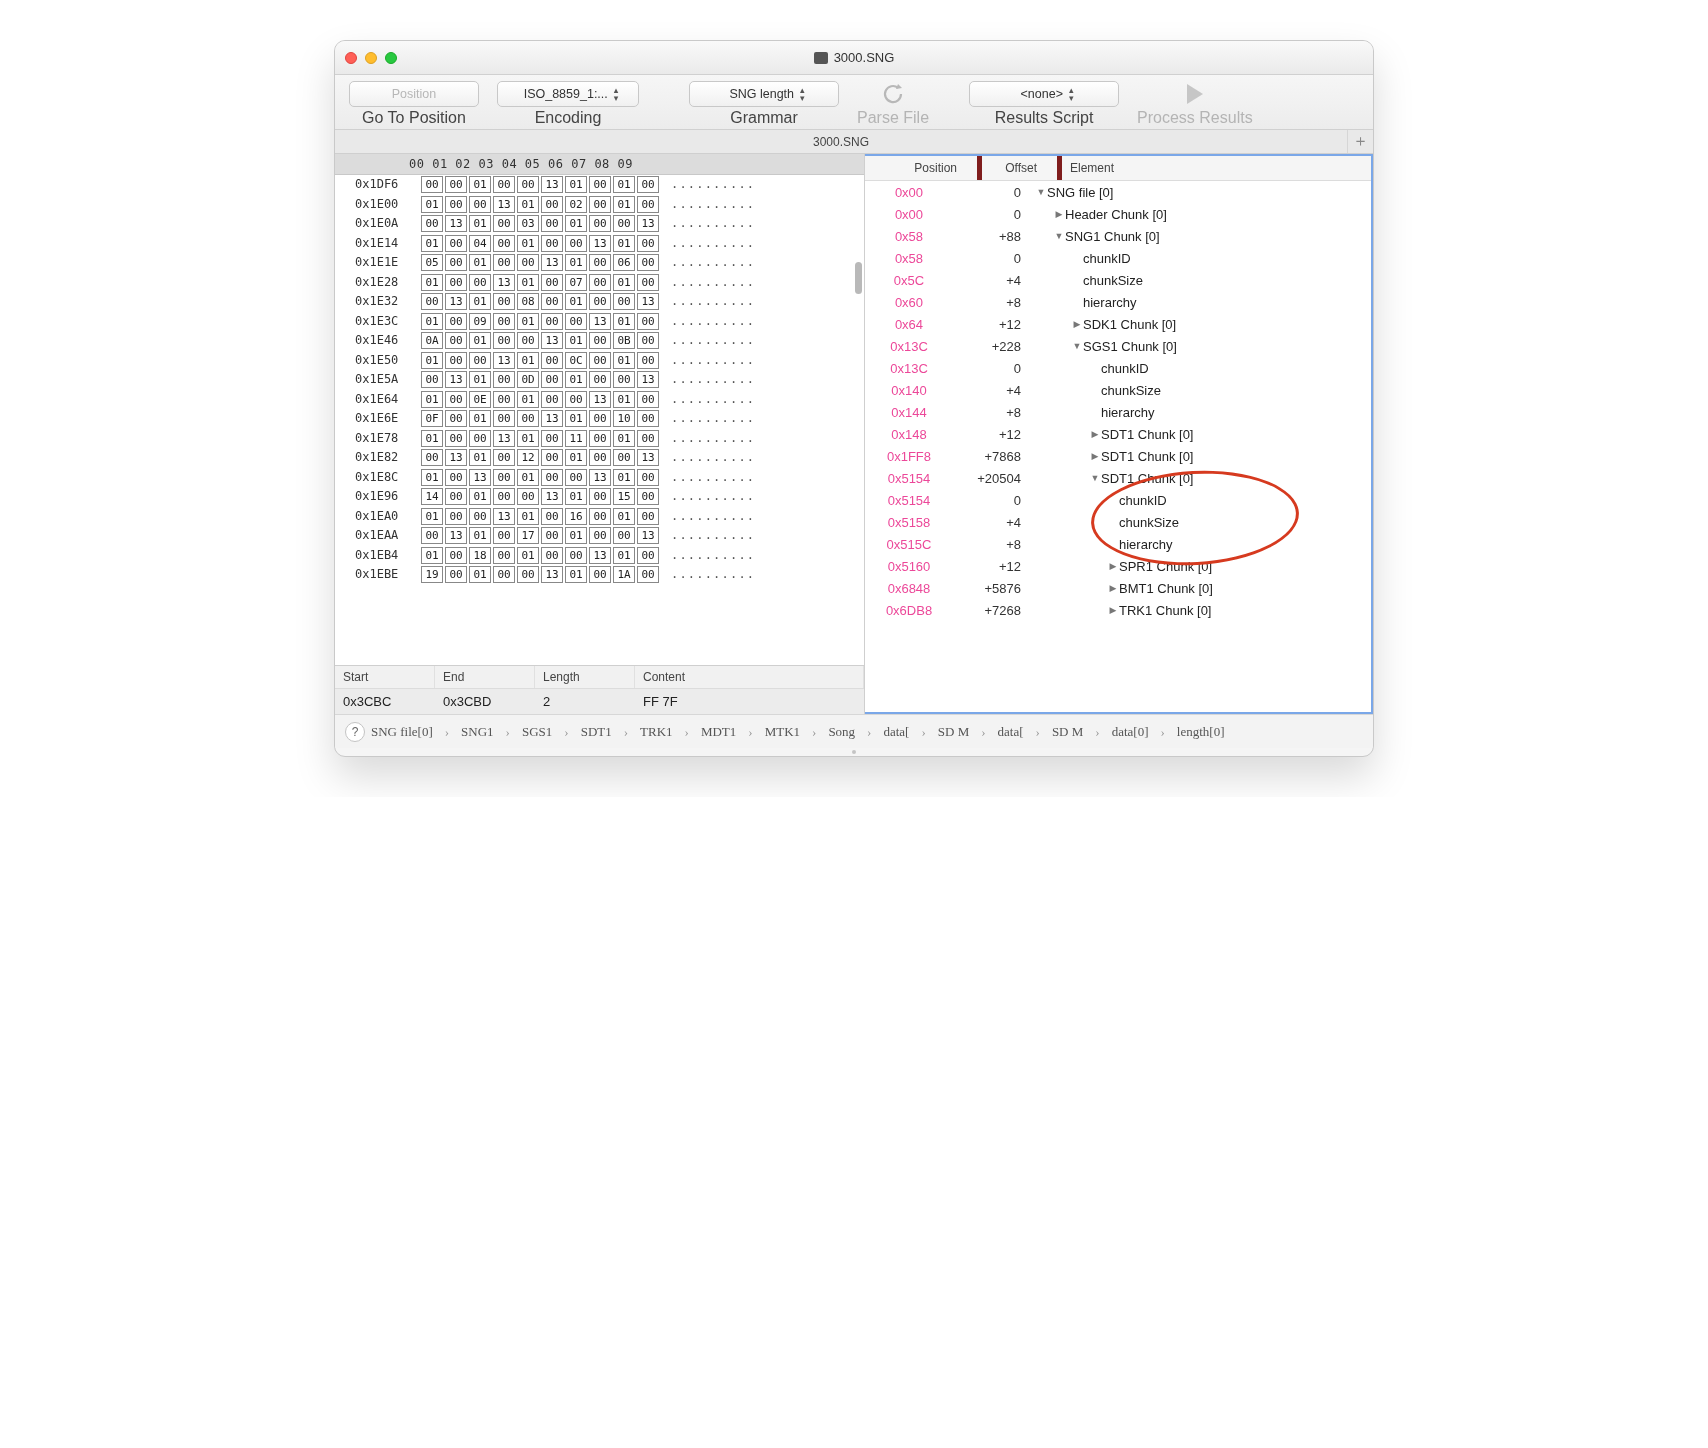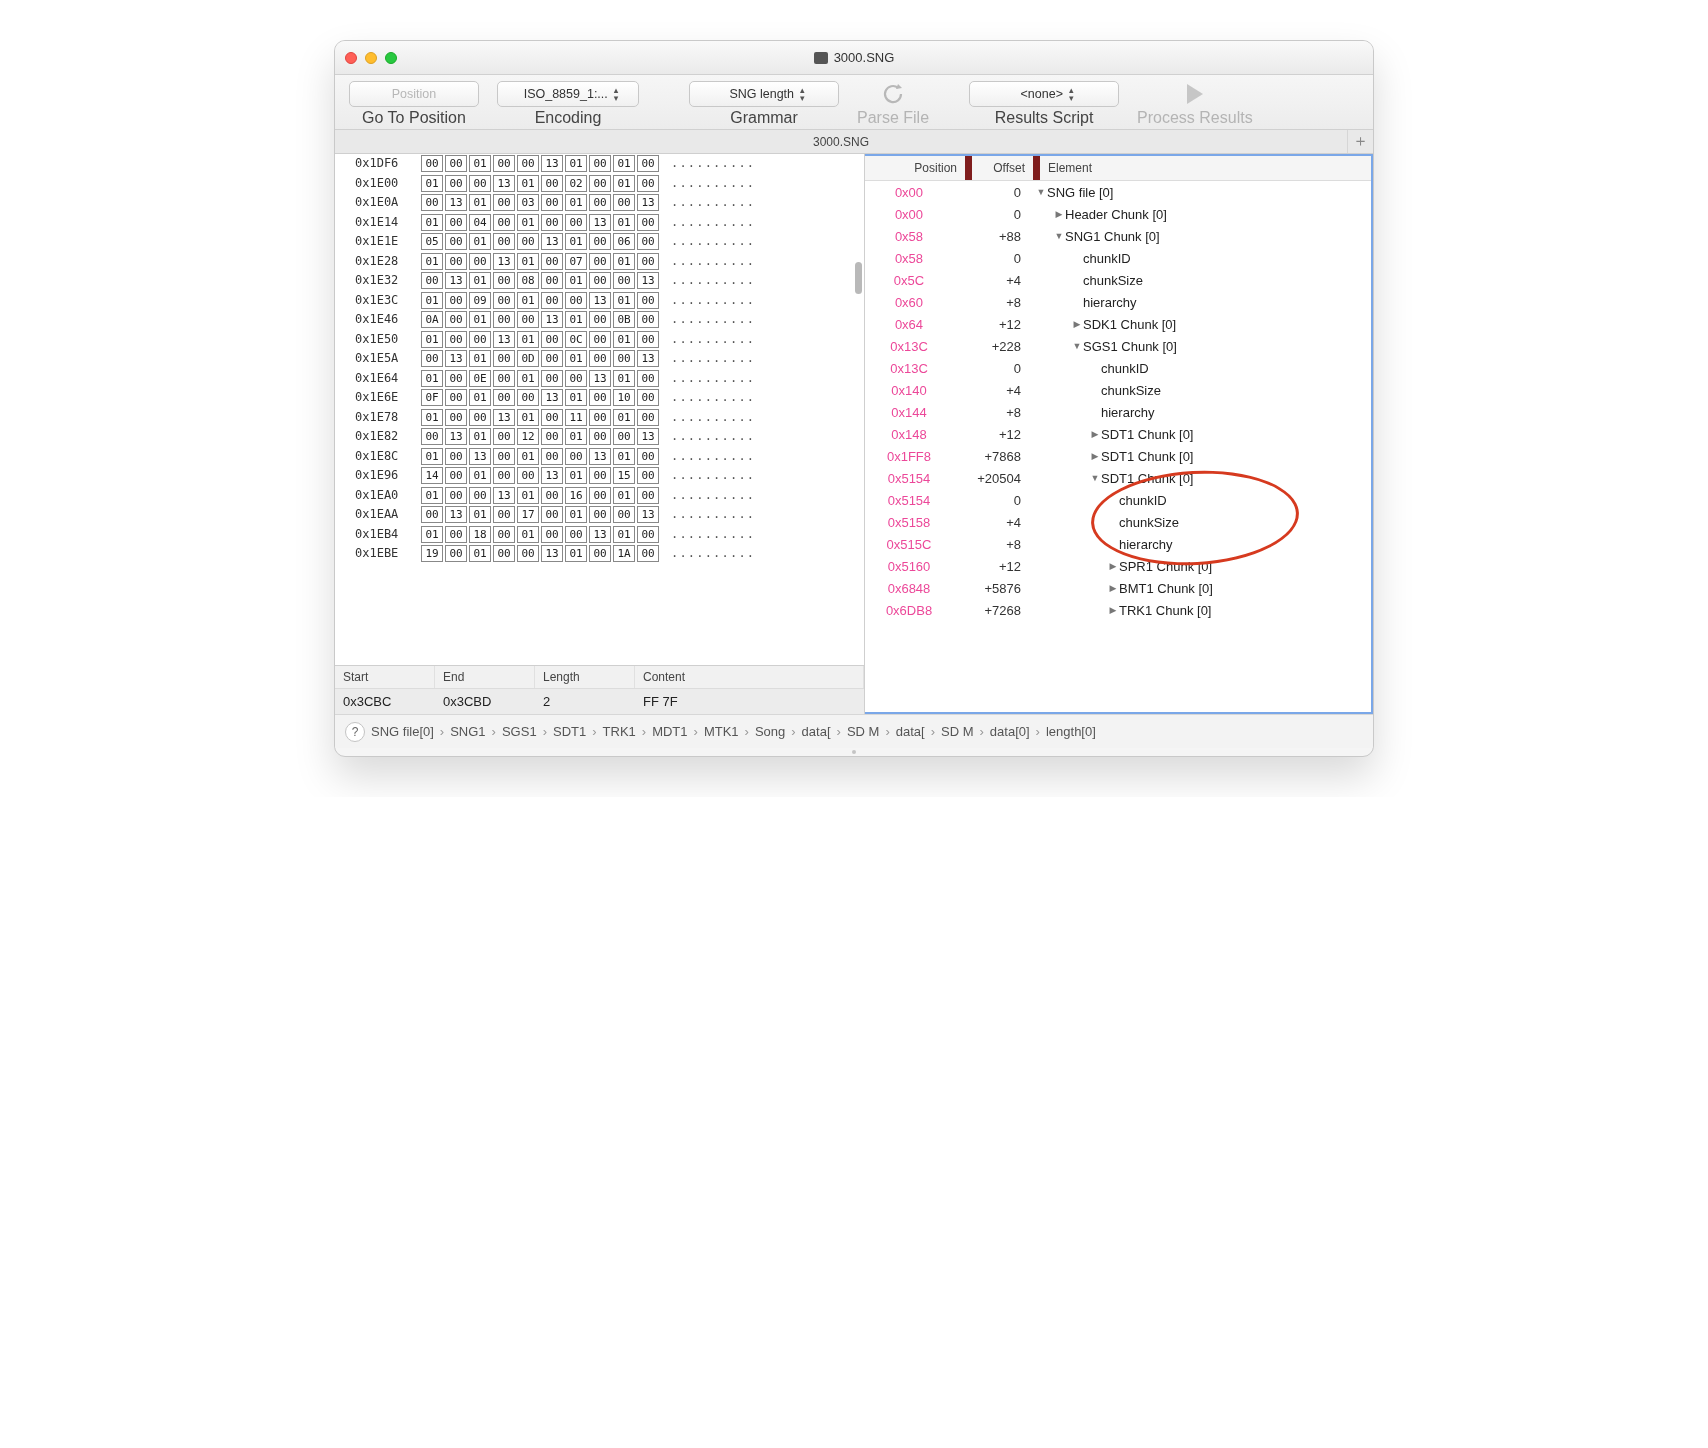--- a/index.html
+++ b/index.html
@@ -137,21 +137,21 @@
     background:#fff;
   }
   .tree-header {
     display:flex;
     background:#f5f5f5;
     border-bottom:1px solid #dcdcdc;
     font-size:12px;
     color:#444;
   }
   .tree-header > div { padding:5px 8px; }
-  .tree-header > div + div { border-left:7px solid #7f1d1d; }
+  .tree-header > div + div { border-left:5px solid #7f1d1d;margin-left:12px; }
   .th-pos{width:100px; text-align:right; padding-right:12px;}
   .th-off{width:68px; text-align:right; padding-right:12px;}
   .th-el{flex:1;}
   .tree-body { flex:1; overflow:hidden; font-size:13px; }
   .tree-row { display:flex; align-items:center; height:22px; }
   .tr-pos{width:100px; text-align:center; padding-right:12px; color:#ec4899;}
   .tr-off{width:68px; text-align:right; padding-right:12px; color:#333;}
   .tr-el{flex:1; display:flex; align-items:center; min-width:0;}
   .disclosure { font-size:9px; color:#777; width:12px; text-align:center; user-select:none;}
   .spacer0{width:2px;} .spacer1{width:20px;} .spacer2{width:38px;} .spacer3{width:56px;} .spacer4{width:74px;}
@@ -258,20 +258,21 @@
   <div class="tabbar">
     <div class="tab-label">
       <span>3000.SNG</span>
     </div>
     <div class="tab-plus">＋</div>
   </div>
 
   <div class="content">
     <div class="left">
       <div class="hex-area">
+        <div class="hex-header">00 01 02 03 04 05 06 07 08 09</div>
         <div class="hex-body" id="hex-body"><div class="hex-row"><span class="addr">0x1DF6</span><span class="bytes"><span class="byte">00</span><span class="byte">00</span><span class="byte">01</span><span class="byte">00</span><span class="byte">00</span><span class="byte">13</span><span class="byte">01</span><span class="byte">00</span><span class="byte">01</span><span class="byte">00</span></span><span class="ascii">..........</span></div><div class="hex-row"><span class="addr">0x1E00</span><span class="bytes"><span class="byte">01</span><span class="byte">00</span><span class="byte">00</span><span class="byte">13</span><span class="byte">01</span><span class="byte">00</span><span class="byte">02</span><span class="byte">00</span><span class="byte">01</span><span class="byte">00</span></span><span class="ascii">..........</span></div><div class="hex-row"><span class="addr">0x1E0A</span><span class="bytes"><span class="byte">00</span><span class="byte">13</span><span class="byte">01</span><span class="byte">00</span><span class="byte">03</span><span class="byte">00</span><span class="byte">01</span><span class="byte">00</span><span class="byte">00</span><span class="byte">13</span></span><span class="ascii">..........</span></div><div class="hex-row"><span class="addr">0x1E14</span><span class="bytes"><span class="byte">01</span><span class="byte">00</span><span class="byte">04</span><span class="byte">00</span><span class="byte">01</span><span class="byte">00</span><span class="byte">00</span><span class="byte">13</span><span class="byte">01</span><span class="byte">00</span></span><span class="ascii">..........</span></div><div class="hex-row"><span class="addr">0x1E1E</span><span class="bytes"><span class="byte">05</span><span class="byte">00</span><span class="byte">01</span><span class="byte">00</span><span class="byte">00</span><span class="byte">13</span><span class="byte">01</span><span class="byte">00</span><span class="byte">06</span><span class="byte">00</span></span><span class="ascii">..........</span></div><div class="hex-row"><span class="addr">0x1E28</span><span class="bytes"><span class="byte">01</span><span class="byte">00</span><span class="byte">00</span><span class="byte">13</span><span class="byte">01</span><span class="byte">00</span><span class="byte">07</span><span class="byte">00</span><span class="byte">01</span><span class="byte">00</span></span><span class="ascii">..........</span></div><div class="hex-row"><span class="addr">0x1E32</span><span class="bytes"><span class="byte">00</span><span class="byte">13</span><span class="byte">01</span><span class="byte">00</span><span class="byte">08</span><span class="byte">00</span><span class="byte">01</span><span class="byte">00</span><span class="byte">00</span><span class="byte">13</span></span><span class="ascii">..........</span></div><div class="hex-row"><span class="addr">0x1E3C</span><span class="bytes"><span class="byte">01</span><span class="byte">00</span><span class="byte">09</span><span class="byte">00</span><span class="byte">01</span><span class="byte">00</span><span class="byte">00</span><span class="byte">13</span><span class="byte">01</span><span class="byte">00</span></span><span class="ascii">..........</span></div><div class="hex-row"><span class="addr">0x1E46</span><span class="bytes"><span class="byte">0A</span><span class="byte">00</span><span class="byte">01</span><span class="byte">00</span><span class="byte">00</span><span class="byte">13</span><span class="byte">01</span><span class="byte">00</span><span class="byte">0B</span><span class="byte">00</span></span><span class="ascii">..........</span></div><div class="hex-row"><span class="addr">0x1E50</span><span class="bytes"><span class="byte">01</span><span class="byte">00</span><span class="byte">00</span><span class="byte">13</span><span class="byte">01</span><span class="byte">00</span><span class="byte">0C</span><span class="byte">00</span><span class="byte">01</span><span class="byte">00</span></span><span class="ascii">..........</span></div><div class="hex-row"><span class="addr">0x1E5A</span><span class="bytes"><span class="byte">00</span><span class="byte">13</span><span class="byte">01</span><span class="byte">00</span><span class="byte">0D</span><span class="byte">00</span><span class="byte">01</span><span class="byte">00</span><span class="byte">00</span><span class="byte">13</span></span><span class="ascii">..........</span></div><div class="hex-row"><span class="addr">0x1E64</span><span class="bytes"><span class="byte">01</span><span class="byte">00</span><span class="byte">0E</span><span class="byte">00</span><span class="byte">01</span><span class="byte">00</span><span class="byte">00</span><span class="byte">13</span><span class="byte">01</span><span class="byte">00</span></span><span class="ascii">..........</span></div><div class="hex-row"><span class="addr">0x1E6E</span><span class="bytes"><span class="byte">0F</span><span class="byte">00</span><span class="byte">01</span><span class="byte">00</span><span class="byte">00</span><span class="byte">13</span><span class="byte">01</span><span class="byte">00</span><span class="byte">10</span><span class="byte">00</span></span><span class="ascii">..........</span></div><div class="hex-row"><span class="addr">0x1E78</span><span class="bytes"><span class="byte">01</span><span class="byte">00</span><span class="byte">00</span><span class="byte">13</span><span class="byte">01</span><span class="byte">00</span><span class="byte">11</span><span class="byte">00</span><span class="byte">01</span><span class="byte">00</span></span><span class="ascii">..........</span></div><div class="hex-row"><span class="addr">0x1E82</span><span class="bytes"><span class="byte">00</span><span class="byte">13</span><span class="byte">01</span><span class="byte">00</span><span class="byte">12</span><span class="byte">00</span><span class="byte">01</span><span class="byte">00</span><span class="byte">00</span><span class="byte">13</span></span><span class="ascii">..........</span></div><div class="hex-row"><span class="addr">0x1E8C</span><span class="bytes"><span class="byte">01</span><span class="byte">00</span><span class="byte">13</span><span class="byte">00</span><span class="byte">01</span><span class="byte">00</span><span class="byte">00</span><span class="byte">13</span><span class="byte">01</span><span class="byte">00</span></span><span class="ascii">..........</span></div><div class="hex-row"><span class="addr">0x1E96</span><span class="bytes"><span class="byte">14</span><span class="byte">00</span><span class="byte">01</span><span class="byte">00</span><span class="byte">00</span><span class="byte">13</span><span class="byte">01</span><span class="byte">00</span><span class="byte">15</span><span class="byte">00</span></span><span class="ascii">..........</span></div><div class="hex-row"><span class="addr">0x1EA0</span><span class="bytes"><span class="byte">01</span><span class="byte">00</span><span class="byte">00</span><span class="byte">13</span><span class="byte">01</span><span class="byte">00</span><span class="byte">16</span><span class="byte">00</span><span class="byte">01</span><span class="byte">00</span></span><span class="ascii">..........</span></div><div class="hex-row"><span class="addr">0x1EAA</span><span class="bytes"><span class="byte">00</span><span class="byte">13</span><span class="byte">01</span><span class="byte">00</span><span class="byte">17</span><span class="byte">00</span><span class="byte">01</span><span class="byte">00</span><span class="byte">00</span><span class="byte">13</span></span><span class="ascii">..........</span></div><div class="hex-row"><span class="addr">0x1EB4</span><span class="bytes"><span class="byte">01</span><span class="byte">00</span><span class="byte">18</span><span class="byte">00</span><span class="byte">01</span><span class="byte">00</span><span class="byte">00</span><span class="byte">13</span><span class="byte">01</span><span class="byte">00</span></span><span class="ascii">..........</span></div><div class="hex-row"><span class="addr">0x1EBE</span><span class="bytes"><span class="byte">19</span><span class="byte">00</span><span class="byte">01</span><span class="byte">00</span><span class="byte">00</span><span class="byte">13</span><span class="byte">01</span><span class="byte">00</span><span class="byte">1A</span><span class="byte">00</span></span><span class="ascii">..........</span></div></div>
         <div class="scroll-thumb"></div>
       </div>
       <div class="sel-table">
         <div class="sel-header">
           <div class="c-start">Start</div>
           <div class="c-end">End</div>
           <div class="c-len">Length</div>
           <div class="c-content">Content</div>
         </div>
@@ -473,21 +474,21 @@
               </div>
             </div>
           </div>
         <div class="ellipse e1"></div>
       </div>
     </div>
   </div>
 
   <div class="breadcrumb">
     <div class="help">?</div>
-    <div id="crumbs" style="display:flex;gap:6px;align-items:flex-end;overflow:hidden;">
+    <div id="crumbs" style="display:flex;gap:12px;align-items:flex-end;overflow:hidden;font-family:Liberation Serif, serif;">
         <span class="crumb">SNG file[0]</span>
         <span class="sep">›</span>
         <span class="crumb">SNG1</span>
         <span class="sep">›</span>
         <span class="crumb">SGS1</span>
         <span class="sep">›</span>
         <span class="crumb">SDT1</span>
         <span class="sep">›</span>
         <span class="crumb">TRK1</span>
         <span class="sep">›</span>

